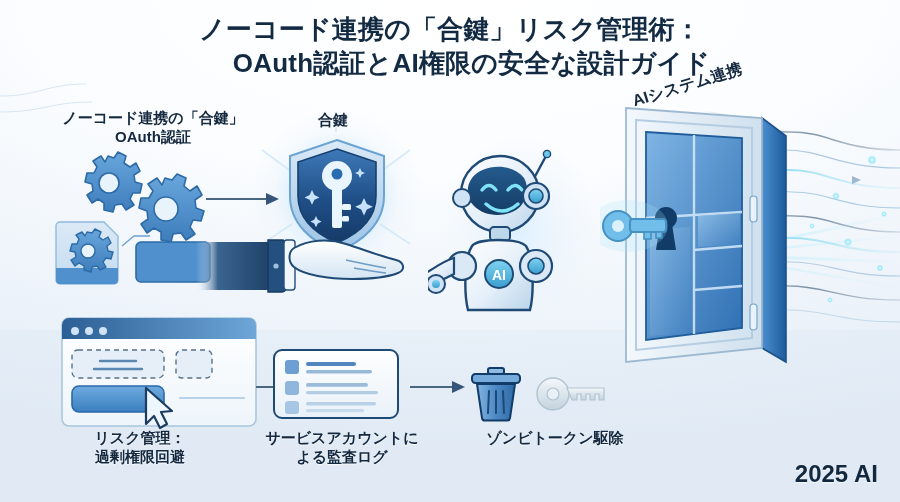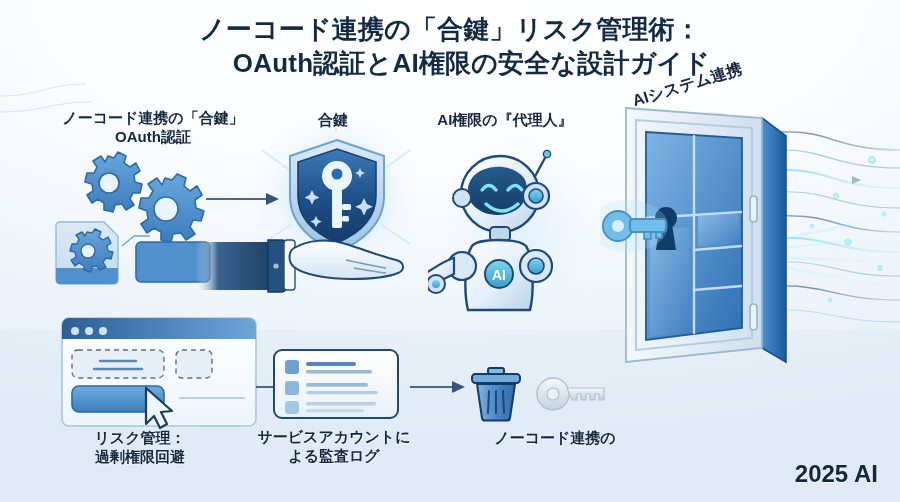--- a/index.html
+++ b/index.html
@@ -44,21 +44,21 @@
   }
   .cap-oauth  { left: 38px;  top: 108px; width: 230px; }
   .cap-aikey  { left: 278px; top: 110px; width: 110px; text-align: center; }
   .cap-agent  { left: 405px; top: 110px; width: 200px; }
   .cap-door   {
     left: 630px; top: 92px; width: 210px;
     transform: rotate(-17deg); transform-origin: left top;
     text-align: left; font-size: 16px;
   }
   .cap-risk   { left: 40px;  top: 428px; width: 200px; }
-  .cap-audit  { left: 224px; top: 428px; width: 220px; font-family: Liberation Serif, serif; }
+  .cap-audit  { left: 232px; top: 428px; width: 220px; }
   .cap-zombie { left: 450px; top: 428px; width: 210px; }
 
   .brand {
     position: absolute; right: 22px; bottom: 14px;
     text-align: right;
     color: #12283f;
     font-weight: bold;
     font-size: 24px;
     line-height: 1.18;
     text-shadow: 0 1px 1px rgba(255,255,255,.7);
@@ -378,21 +378,20 @@
     </g>
 
     <ellipse cx="28" cy="126" rx="40" ry="26" fill="#a8e4fb" opacity=".22"></ellipse>
   </svg>
 
   <div class="cap cap-door">AIシステム連携</div>
 
   <div class="cap cap-oauth">ノーコード連携の「合鍵」
 OAuth認証</div>
   <div class="cap cap-aikey">合鍵</div>
-  <div class="cap cap-agent">AI権限の『代理人』</div>
 
   <svg class="art browser" viewBox="0 0 200 118">
     <defs>
       <linearGradient id="gBar" x1="0" y1="0" x2="1" y2="0">
         <stop offset="0%" stop-color="#2c5f95"></stop>
         <stop offset="100%" stop-color="#6ea6d8"></stop>
       </linearGradient>
       <linearGradient id="gWin" x1="0" y1="0" x2="0" y2="1">
         <stop offset="0%" stop-color="#ffffff"></stop>
         <stop offset="100%" stop-color="#eef5fb"></stop>
@@ -489,19 +488,19 @@
     </defs>
     <circle cx="17" cy="22" r="16" fill="url(#gSilver)" stroke="#b2c3d1" stroke-width="1.4"></circle>
     <circle cx="17" cy="22" r="6" fill="#e9f1f7" stroke="#b2c3d1" stroke-width="1.2"></circle>
     <path d="M31,16 h37 v12 h-5 v-6 h-4 v6 h-5 v-6 h-4 v6 h-5 v-6 h-4 v6 h-5 z" fill="url(#gSilver)" stroke="#b2c3d1" stroke-width="1.2"></path>
   </svg>
 
   <div class="cap cap-risk">リスク管理：
 過剰権限回避</div>
   <div class="cap cap-audit">サービスアカウントに
 よる監査ログ</div>
-  <div class="cap cap-zombie">ノーコード連携の</div>
+  <div class="cap cap-zombie">ゾンビトークン駆除</div>
 
   <div class="brand">
     <div>2025 AI</div>
   </div>
 
 </div>
 
 </body></html>

